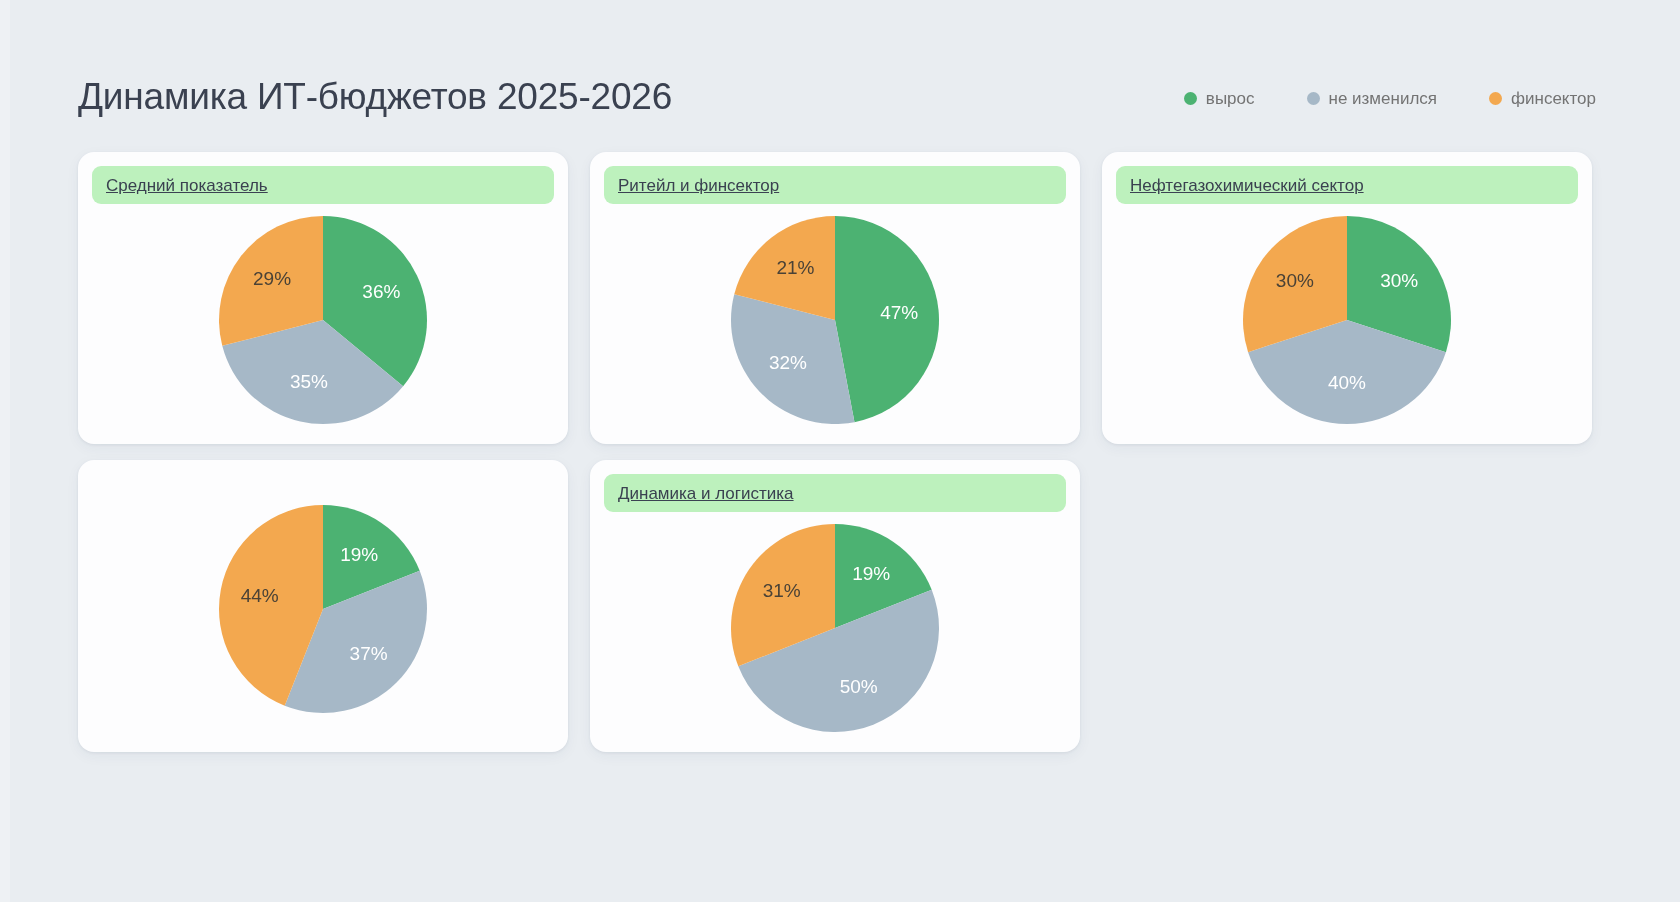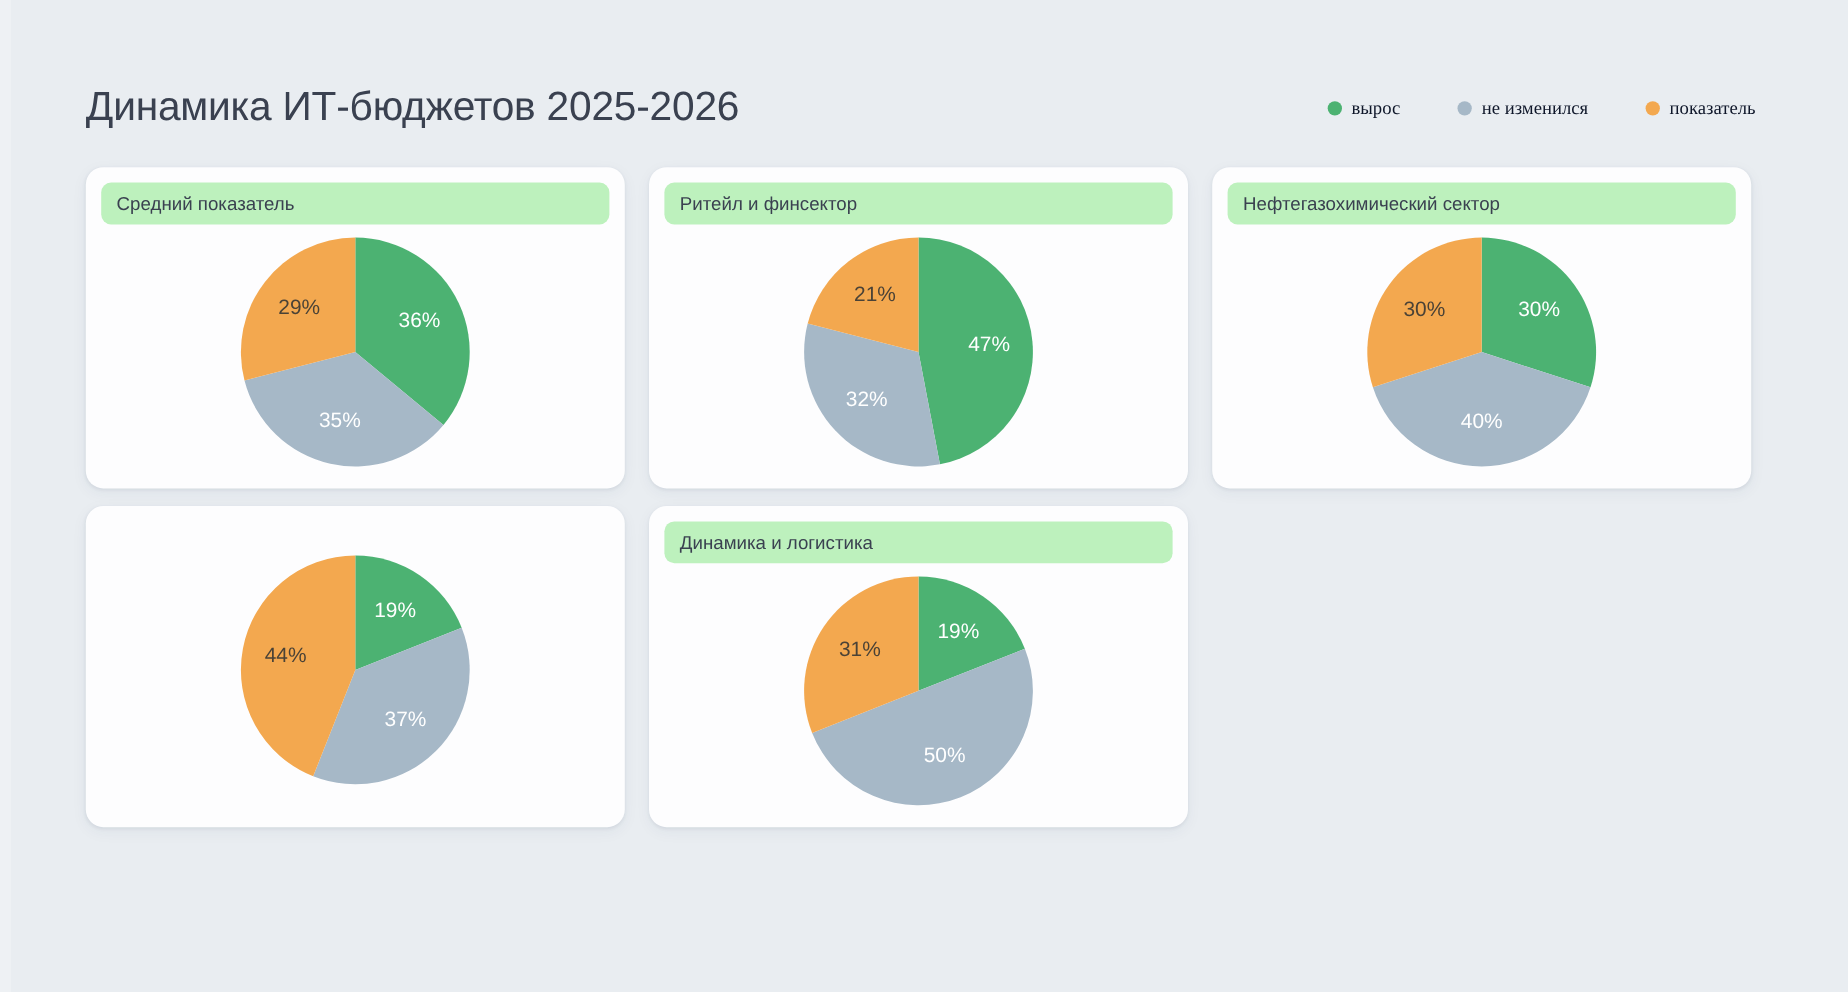--- a/index.html
+++ b/index.html
@@ -72,23 +72,22 @@
 
   .legend-dot {
     width: 13px;
     height: 13px;
     border-radius: 50%;
     flex: 0 0 auto;
   }
 
   .legend-label {
     font-size: 17px;
-    color: #0f172a;
+    color: #737373;
     line-height: 1;
-    font-family: Liberation Serif, serif;
   }
 
   
   .grid {
     position: absolute;
     left: 78px;
     top: 152px;
     width: 1524px;
     display: grid;
     grid-template-columns: repeat(3, 490px);
@@ -100,20 +99,21 @@
   .card {
     background: #fdfdfe;
     border-radius: 16px;
     box-shadow: 0 1px 3px rgba(40, 60, 90, 0.08),
                 0 4px 14px rgba(40, 60, 90, 0.05);
     padding: 14px 14px 10px 14px;
     display: flex;
     flex-direction: column;
     align-items: center;
     overflow: hidden;
+    text-decoration: underline;
   }
 
   .card-title-pill {
     width: 100%;
     background: #bdf1bd;
     border-radius: 9px;
     height: 38px;
     display: flex;
     align-items: center;
     padding: 0 14px;
@@ -161,21 +161,21 @@
         <div class="legend-item">
           <span class="legend-dot" style="background: rgb(76, 178, 114);"></span>
           <span class="legend-label">вырос</span>
         </div>
         <div class="legend-item">
           <span class="legend-dot" style="background: rgb(166, 184, 199);"></span>
           <span class="legend-label">не изменился</span>
         </div>
         <div class="legend-item">
           <span class="legend-dot" style="background: rgb(243, 168, 79);"></span>
-          <span class="legend-label">показатель</span>
+          <span class="legend-label">финсектор</span>
         </div>
       </div>
   </div>
 
   <div class="grid" id="grid">
       <div class="card">
         <div class="card-title-pill">
           <span class="card-title">Средний показатель</span>
         </div>
         <div class="chart-area">

